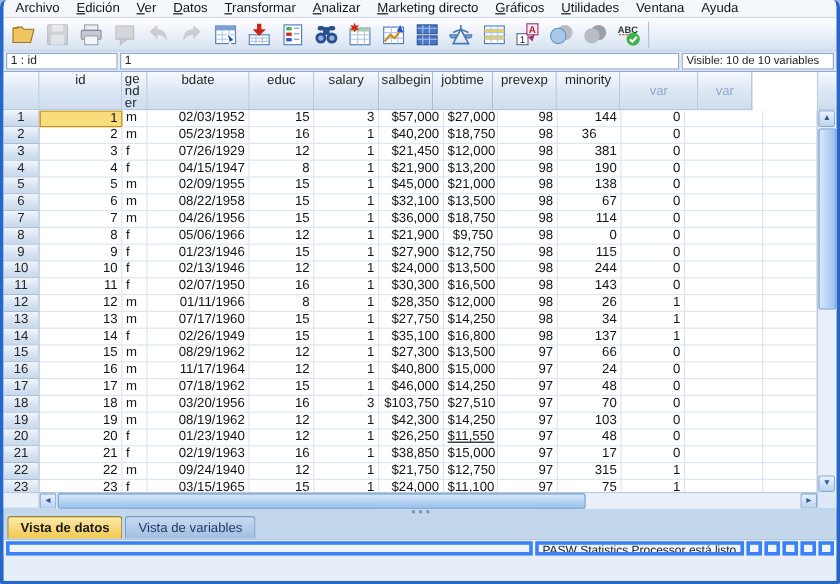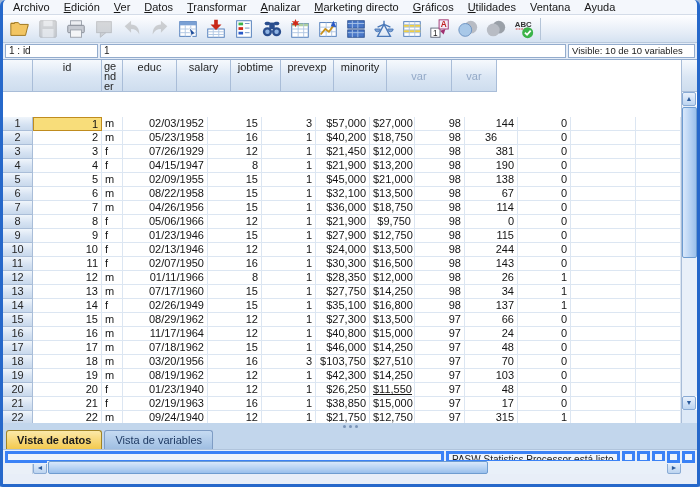--- a/index.html
+++ b/index.html
@@ -39,21 +39,21 @@
 
   
   .cellref { height:16px; flex:0 0 16px; background:#E4ECF7; display:flex; gap:2px; padding:1px 2px; }
   .cr-box { background:#fff; border:1px solid #93ACCD; font-size:10px; line-height:12px;
             padding:0 3px; color:#222; white-space:nowrap; overflow:hidden; }
   .cr-cell { width:93px; } .cr-val { flex:1; } .cr-vis { width:127px; font-size:9.5px; }
 
   
   .grid-wrap { flex:0 0 364px; height:364px; display:flex; background:#fff;
                border-top:1px solid #93ACCD; }
-  .grid-main { width:678px; flex:0 0 678px; display:flex; flex-direction:column;gap:25px; }
+  .grid-main { width:678px; flex:0 0 678px; display:flex; flex-direction:column; }
   .header-row { height:32px; flex:0 0 32px; display:flex; }
   .hcell { border-right:1px solid #A9BDD8; border-bottom:1px solid #A9BDD8;
            background:linear-gradient(180deg,#F6F9FD,#DAE6F4 55%,#CEDDEE);
            font-size:11px; color:#262626; padding:1px 2px; overflow:hidden;
            text-align:center; white-space:nowrap; }
   .hcell.gender { word-break:break-all; white-space:normal; line-height:10px; text-align:left; }
   .hcell.var { color:#93A9C7; display:flex; align-items:center; justify-content:center; }
   .rows-viewport { height:318px; flex:0 0 318px; overflow:hidden; background:#fff; }
   .drow { height:14px; display:flex; }
   .rownum { border-right:1px solid #A9BDD8; border-bottom:1px solid #A9BDD8;
@@ -270,22 +270,24 @@
     <span class="cr-box cr-val">1</span>
     <span class="cr-box cr-vis">Visible: 10 de 10 variables</span>
   </div>
 
   <div class="grid-wrap">
     <div class="grid-main">
       <div class="header-row" id="header-row">
           <span class="hcell" style="width: 30px;"></span>
           <span class="hcell" style="width: 69px;">id</span>
           <span class="hcell gender" style="width: 21px;">gender</span>
+          <span class="hcell" style="width: 85px;">bdate</span>
           <span class="hcell" style="width: 54px;">educ</span>
           <span class="hcell" style="width: 54px;">salary</span>
+          <span class="hcell" style="width: 45px;">salbegin</span>
           <span class="hcell" style="width: 50px;">jobtime</span>
           <span class="hcell" style="width: 53px;">prevexp</span>
           <span class="hcell" style="width: 53px;">minority</span>
           <span class="hcell var" style="width: 65px;">var</span>
           <span class="hcell var" style="width: 45px;">var</span>
         </div>
       <div class="rows-viewport" id="rows-viewport">
           <div class="drow">
             <span class="rownum" style="width: 30px;">1</span>
             <span class="dcell right sel" style="width: 69px;">1</span>

